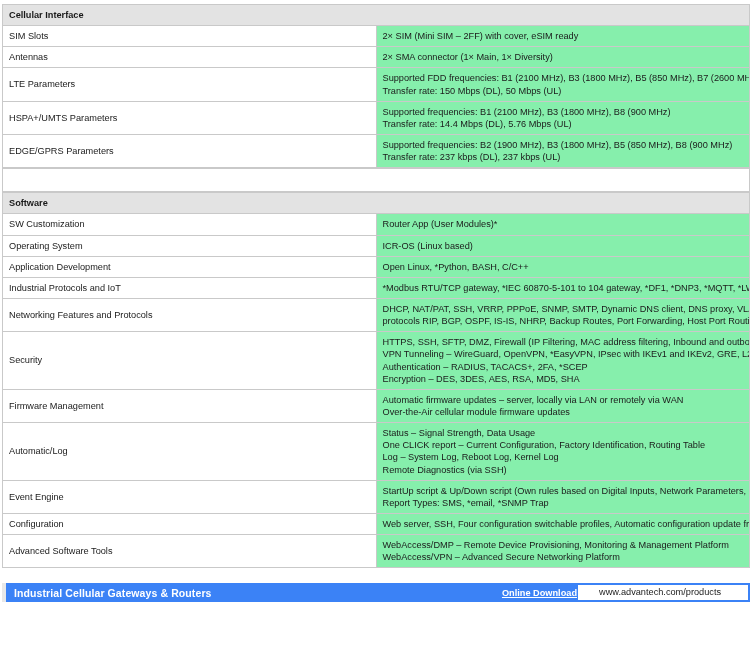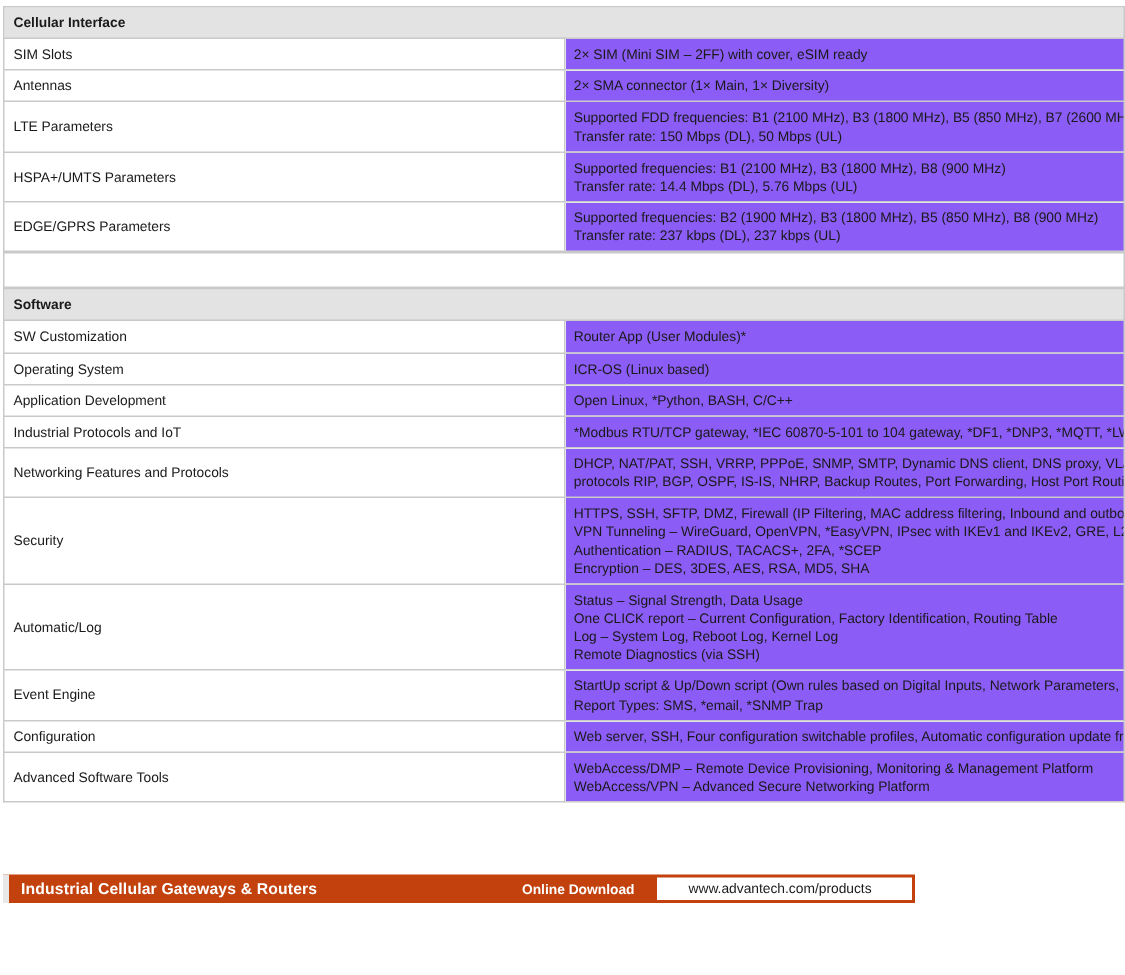--- a/index.html
+++ b/index.html
@@ -40,21 +40,21 @@
     font-size: 9.6px;
     padding: 4px 6px;
     border: 1px solid #bfbfbf;
     color: #000;
   }
   .lbl {
     width: 135px;
     background: #ffffff;
   }
   .val {
-    background: #8b5cf6;
+    background: #86efac;
     white-space: nowrap;
     overflow: hidden;
   }
   .val .line {
     display: block;
     white-space: nowrap;
   }
   .gap {
     height: 14px;
   }
@@ -66,23 +66,23 @@
   .footnote {
     font-size: 9px;
     color: #1a1a1a;
     margin: 7px 0 0 2px;
     padding-left: 1px;
   }
   .footer-bar {
     position: absolute;
     left: 2px;
     bottom: 48px;
-    width: 608px;
+    width: 748px;
     height: 19px;
-    background: #c2410c;
+    background: #3b82f6;
     display: flex;
     align-items: center;
     box-sizing: border-box;
   }
   .footer-bar .stripe {
     width: 4px;
     height: 19px;
     background: #e8e8e8;
   }
   .footer-title {
@@ -91,21 +91,22 @@
     font-weight: bold;
     padding-left: 8px;
     letter-spacing: .1px;
     flex: 0 0 auto;
   }
   .footer-spacer { flex: 1 1 auto; }
   .footer-dl {
     color: #ffffff;
     font-size: 9.2px;
     font-weight: bold;
-    padding-right: 15px;
+    padding-right: 1px;
+    text-decoration: underline;
   }
   .footer-url {
     background: #ffffff;
     color: #1a1a1a;
     font-size: 9.2px;
     height: 15px;
     line-height: 15px;
     width: 170px;
     padding-left: 21px;
     margin-right: 2px;
@@ -210,20 +211,27 @@
     <tr>
       <td class="lbl">Security</td>
       <td class="val">
         <span class="line">HTTPS, SSH, SFTP, DMZ, Firewall (IP Filtering, MAC address filtering, Inbound and outbound Port filtering)</span>
         <span class="line">VPN Tunneling – WireGuard, OpenVPN, *EasyVPN, IPsec with IKEv1 and IKEv2, GRE, L2TP, PPTP</span>
         <span class="line">Authentication – RADIUS, TACACS+, 2FA, *SCEP</span>
         <span class="line">Encryption – DES, 3DES, AES, RSA, MD5, SHA</span>
       </td>
     </tr>
     <tr>
+      <td class="lbl">Firmware Management</td>
+      <td class="val">
+        <span class="line">Automatic firmware updates – server, locally via LAN or remotely via WAN</span>
+        <span class="line">Over-the-Air cellular module firmware updates</span>
+      </td>
+    </tr>
+    <tr>
       <td class="lbl">Automatic/Log</td>
       <td class="val">
         <span class="line">Status – Signal Strength, Data Usage</span>
         <span class="line">One CLICK report – Current Configuration, Factory Identification, Routing Table</span>
         <span class="line">Log – System Log, Reboot Log, Kernel Log</span>
         <span class="line">Remote Diagnostics (via SSH)</span>
       </td>
     </tr>
     <tr>
       <td class="lbl">Event Engine</td>

